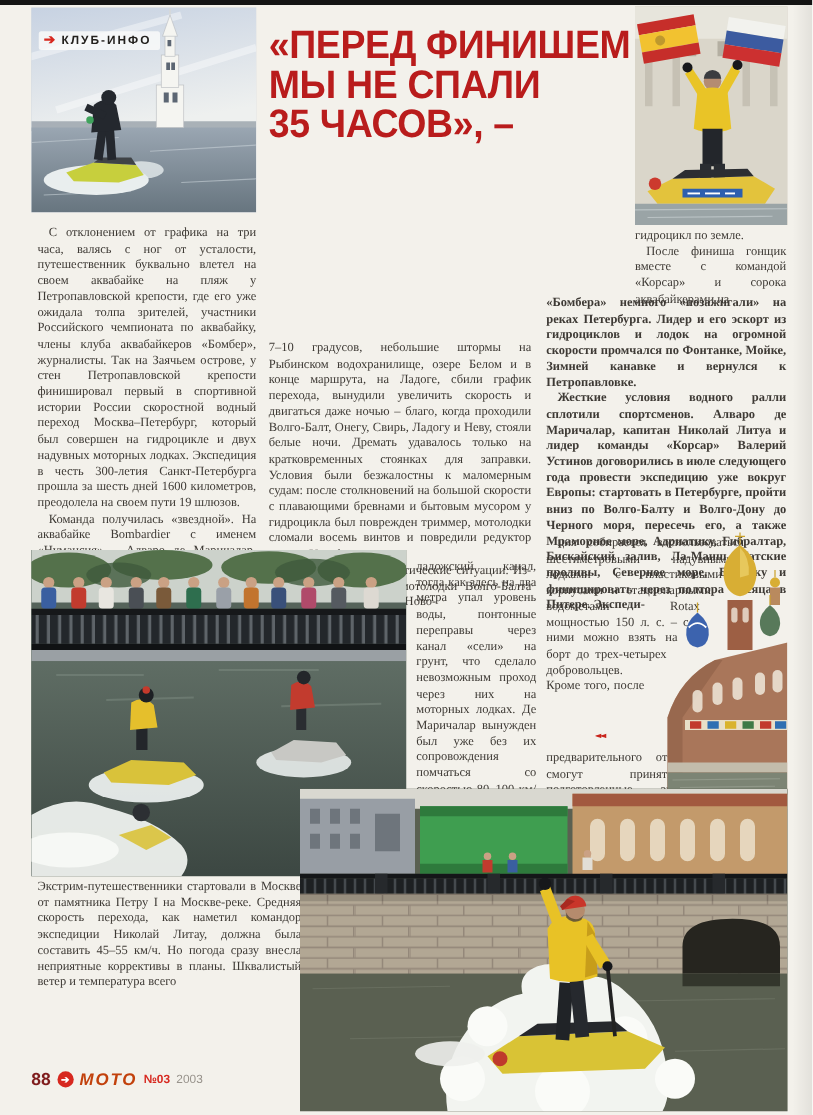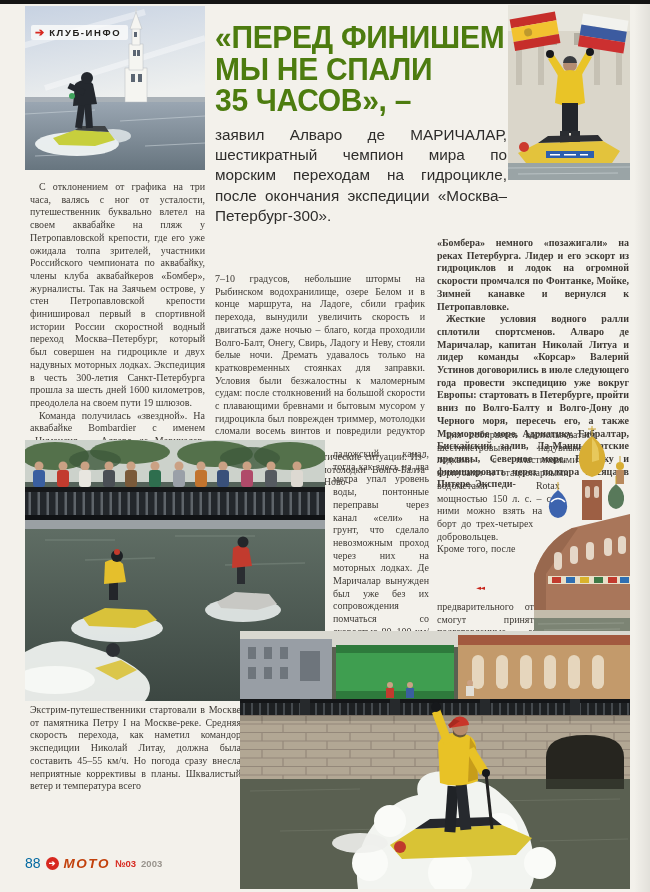--- a/index.html
+++ b/index.html
@@ -15,21 +15,21 @@
   #ph3{left:25px;top:440px;width:300px;height:261px;background:#55635a;}
   #ph4{left:520px;top:424px;width:110px;height:212px;background:transparent;}
   #ph5{left:240px;top:631px;width:390px;height:258px;background:#5a6051;}
   .kicker{position:absolute;left:31px;top:25px;display:flex;align-items:center;gap:5px;
         background:rgba(253,253,251,0.78);padding:2px 7px 2px 4px;border-radius:2px;
         font-family:"Liberation Sans",sans-serif;font-size:9.5px;font-weight:700;
         letter-spacing:1.6px;color:#23211e;z-index:5;}
   .kicker .karr{color:#d7281f;font-size:11px;letter-spacing:0;line-height:1;}
   .headblock{position:absolute;left:215px;top:20px;width:292px;}
   .headline{margin:0;font-family:"Liberation Sans",sans-serif;font-weight:700;
-        font-size:30px;line-height:31.5px;letter-spacing:-0.3px;color:#4d7c0f;}
+        font-size:30px;line-height:31.5px;letter-spacing:-0.3px;color:#b91c1c;}
   .headline .hl{display:block;transform:scaleY(1.06);transform-origin:left top;}
   .subhead{margin:10px 0 0 0;font-family:"Liberation Sans",sans-serif;font-size:15.3px;
         line-height:20.4px;color:#2e2d2b;text-align:justify;}
   .col{position:absolute;font-size:10px;line-height:12.7px;color:#3e3a35;text-align:justify;}
   .col p{margin:0;text-indent:9px;}
   .col.cont p:first-child{text-indent:0;}
   #c1{left:30px;top:181px;width:175px;}
   #c2{left:215px;top:226px;width:210px;margin-top:47px;}
   #c3{left:333px;top:448px;width:96px;}
   #c4t{left:508px;top:183px;width:121px;}
@@ -37,26 +37,26 @@
   #c5{left:437px;top:429px;width:172px;}
   #c5 .cut{float:right;width:120px;height:172px;
         shape-outside:polygon(100% 0%,0% 100%,100% 100%);shape-margin:4px;}
   #c1b{left:30px;top:704px;width:211px;}
   .endmark{position:absolute;left:476px;top:584px;color:#c8241b;font-size:6.5px;
         letter-spacing:-1px;font-family:"DejaVu Sans",sans-serif;}
   .byline{position:absolute;left:437px;top:598px;width:100px;text-align:center;
         font-weight:700;font-size:8.6px;line-height:12px;color:#3e3a35;}
   .footer{position:absolute;left:25px;top:855px;display:flex;align-items:center;gap:5px;
         font-family:"Liberation Sans",sans-serif;}
-  .footer .pg{font-size:14px;font-weight:400;color:#0369a1;}
+  .footer .pg{font-size:14px;font-weight:700;color:#7f1d1d;}
   .footer .ic{width:13px;height:13px;border-radius:50%;background:#d7281f;color:#fff;
         display:flex;align-items:center;justify-content:center;font-size:8px;font-weight:700;}
   .footer .logo{font-size:13.5px;font-weight:700;font-style:italic;letter-spacing:1.5px;color:#c2410c;}
   .footer .issue{font-size:9.5px;font-weight:700;color:#d7281f;}
-  .footer .year{font-size:9.5px;font-weight:700;color:#98938c;}
+  .footer .year{font-size:9.5px;font-weight:400;color:#98938c;}
 </style>
 </head>
 <body>
 
 <div class="page">
   <div class="topbar"></div>
 
   <figure class="photo" id="ph1">
     <svg viewBox="0 0 180 164" preserveAspectRatio="none">
       <defs>
@@ -169,33 +169,36 @@
         </g>
     </svg>
   </figure>
 
   <header class="headblock">
     <h1 class="headline">
       <span class="hl">«ПЕРЕД ФИНИШЕМ</span>
       <span class="hl">МЫ НЕ СПАЛИ</span>
       <span class="hl">35 ЧАСОВ», –</span>
     </h1>
-    <p class="subhead">заявил Алваро де МАРИЧАЛАР, шестикратный чемпион мира по морским переходам на гидроцикле, после окончания экспедиции «Москва–Петербург-300».</p>
   </header>
 
   <div class="col" id="c1">
       <p>С отклонением от графика на три часа, валясь с ног от усталости, путешественник буквально влетел на своем аквабайке на пляж у Петропавловской крепости, где его уже ожидала толпа зрителей, участники Российского чемпионата по аквабайку, члены клуба аквабайкеров «Бомбер», журналисты. Так на Заячьем острове, у стен Петропавловской крепости финишировал первый в спортивной истории России скоростной водный переход Москва–Петербург, который был совершен на гидроцикле и двух надувных моторных лодках. Экспедиция в честь 300-летия Санкт-Петербурга прошла за шесть дней 1600 километров, преодолела на своем пути 19 шлюзов.</p>
       <p>Команда получилась «звездной». На аквабайке Bombardier с именем «Нумансия» – Алваро де Маричалар, испанский гонщик и путешественник, держатель семи мировых рекордов по дальности морских пере-</p>
     </div>
   <div class="col cont" id="c2">
       <p>7–10 градусов, небольшие штормы на Рыбинском водохранилище, озере Белом и в конце маршрута, на Ладоге, сбили график перехода, вынудили увеличить скорость и двигаться даже ночью – благо, когда проходили Волго-Балт, Онегу, Свирь, Ладогу и Неву, стояли белые ночи. Дремать удавалось только на кратковременных стоянках для заправки. Условия были безжалостны к маломерным судам: после столкновений на большой скорости с плавающими бревнами и бытовым мусором у гидроцикла был поврежден триммер, мотолодки сломали восемь винтов и повредили редуктор мотора Yamaha.</p>
       <p>Складывались и драматические ситуации. Из-за шторма на Ладоге мотолодки Волго-Балта направили экспедицию в Ново-</p>
     </div>
   <div class="col cont" id="c3">
       <p>ладожский канал, тогда как здесь на два метра упал уровень воды, понтонные переправы через канал «сели» на грунт, что сделало невозможным проход через них на моторных лодках. Де Маричалар вынужден был уже без их сопровождения помчаться со скоростью 80–100 км/ч, а когда упирался в переправу, местные жители помогали ему перетаскивать</p>
+    </div>
+  <div class="col cont" id="c4t">
+      <p>гидроцикл по земле.</p>
+      <p>После финиша гонщик вместе с командой «Корсар» и сорока аквабайкерами из</p>
     </div>
   <div class="col cont" id="c4m">
       <p>«Бомбера» немного «позажигали» на реках Петербурга. Лидер и его эскорт из гидроциклов и лодок на огромной скорости промчался по Фонтанке, Мойке, Зимней канавке и вернулся к Петропавловке.</p>
       <p>Жесткие условия водного ралли сплотили спортсменов. Алваро де Маричалар, капитан Николай Литуа и лидер команды «Корсар» Валерий Устинов договорились в июле следующего года провести экспедицию уже вокруг Европы: стартовать в Петербурге, пройти вниз по Волго-Балту и Волго-Дону до Черного моря, пересечь его, а также Мраморное море, Адриатику, Гибралтар, Бискайский залив, Ла-Манш, Датские проливы, Северное море, Балтику и финишировать через полтора месяца в Питере. Экспеди-</p>
     </div>
   <div class="col cont" id="c5">
     <div class="cut"></div>
   <p>ция собирается воспользоваться шестиметровыми надувными лодками с пластиковыми корпусами и стационарными водометами Rotax мощностью 150 л. с. – с ними можно взять на борт до трех-четырех добровольцев. Кроме того, после предварительного отбора в походе смогут принять участие подготовленные энтузиасты на собственных гидроциклах.</p>
     </div>
   <span class="endmark">◄◄</span>

